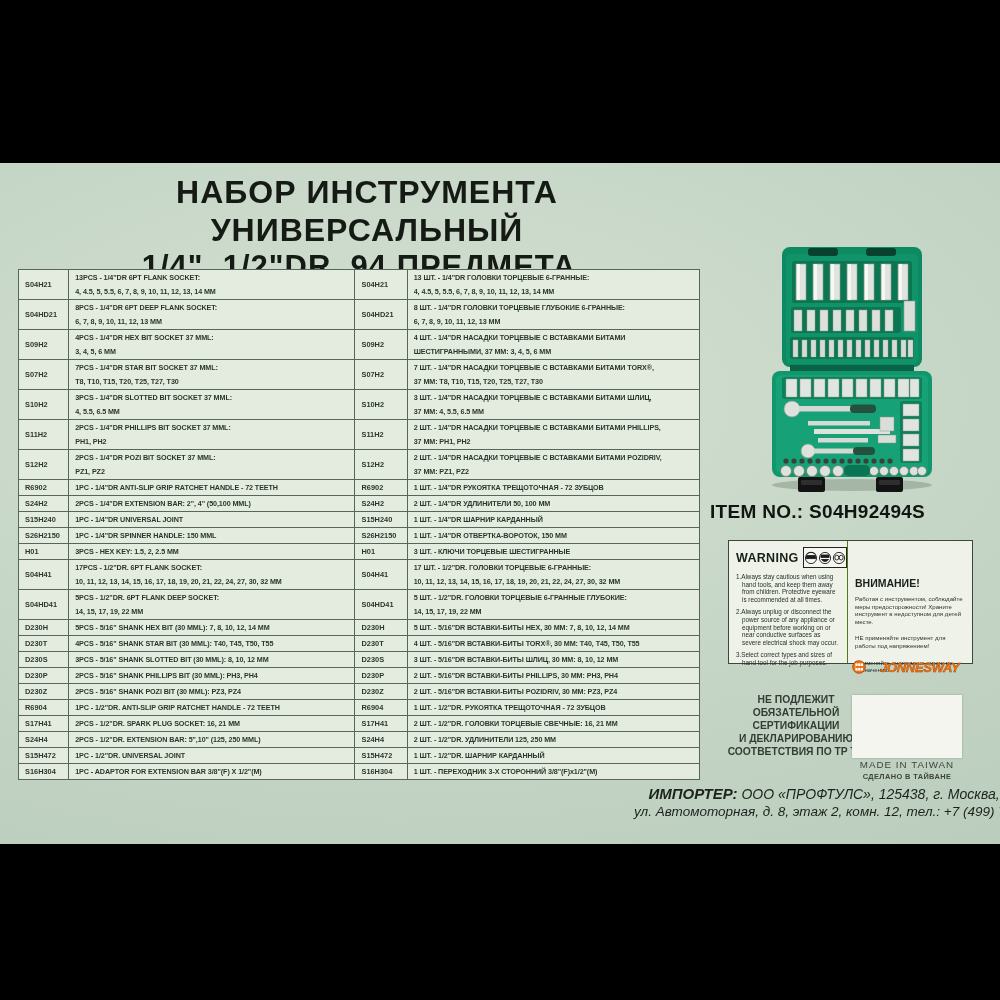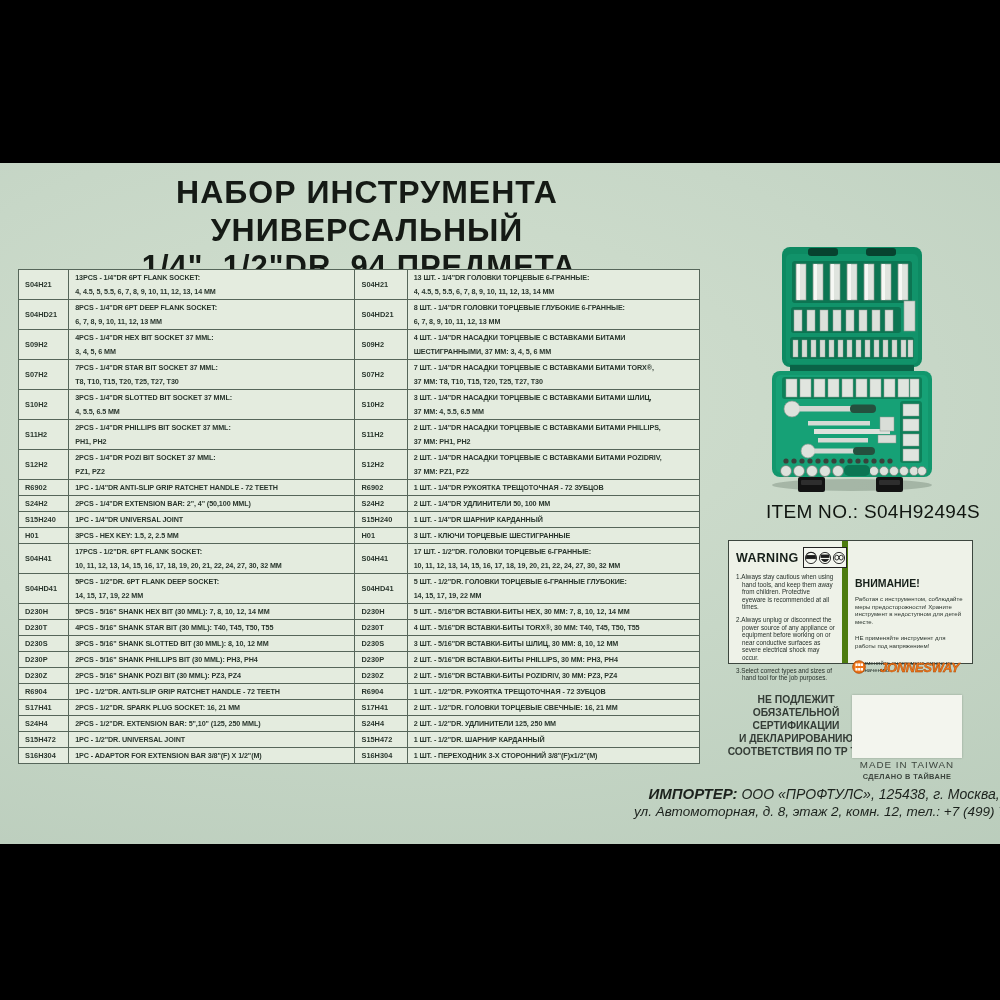--- a/index.html
+++ b/index.html
@@ -20,28 +20,28 @@
   td.code-cell{font-size:7.4px;font-weight:bold;color:#2a372e;white-space:nowrap;}
   td.desc-cell{font-size:7.2px;font-weight:bold;color:#2a372e;letter-spacing:-0.1px;}
   .lines{display:flex;flex-direction:column;justify-content:space-between;gap:3px;}
   .lines .line{height:11px;line-height:11px;white-space:nowrap;overflow:hidden;}
   .c1{width:50px;} .c2{width:285px;} .c3{width:52px;} .c4{width:291px;}
 
   
   #photo{position:absolute;left:758px;top:78px;width:188px;height:256px;}
 
   
-  #item-no{position:absolute;left:710px;top:338px;width:270px;text-align:right;
-           font-size:19px;font-weight:normal;color:#101510;letter-spacing:0.3px;}
+  #item-no{position:absolute;left:710px;top:338px;width:270px;text-align:left;
+           font-size:19px;font-weight:bold;color:#101510;letter-spacing:0.3px;}
 
   
   #warning-box{position:absolute;left:728px;top:377px;width:243px;height:122px;
                background:#eef2e8;border:1.2px solid #3c463e;display:flex;}
   .wcol{box-sizing:border-box;padding:6px 7px;}
-  .wcol.left{width:119px;border-right:6px solid #4d7c0f;}
+  .wcol.left{width:119px;border-right:1px solid #4d7c0f;}
   .wcol.right{width:124px;display:flex;flex-direction:column;}
   .warn-head{display:flex;align-items:center;gap:4px;margin-bottom:5px;}
   .warn-word{font-size:12.5px;font-weight:bold;color:#17201a;letter-spacing:0.3px;}
   .icon-box{border:1.4px solid #222;width:46px;height:19px;display:flex;align-items:center;justify-content:center;background:#f4f6ef;}
   .warn-item{font-size:6.3px;line-height:7.6px;color:#26302a;margin-bottom:5px;padding-left:6px;text-indent:-6px;}
   .att-title{font-size:10.5px;font-weight:bold;color:#17201a;margin-bottom:6px;margin-top:30px;}
   .att-p{font-size:6.1px;line-height:7.6px;color:#2b352e;margin-bottom:9px;}
   .att-p.last{margin-top:auto;margin-bottom:0;}
 
   
@@ -308,20 +308,42 @@
               </div>
             </td>
             <td class="code-cell">
               <div class="lines">
                 <div class="line">S15H240</div>
               </div>
             </td>
             <td class="desc-cell">
               <div class="lines">
                 <div class="line">1 ШТ. - 1/4"DR ШАРНИР КАРДАННЫЙ</div>
+              </div>
+            </td>
+          </tr>
+          <tr>
+            <td class="code-cell">
+              <div class="lines">
+                <div class="line">S26H2150</div>
+              </div>
+            </td>
+            <td class="desc-cell">
+              <div class="lines">
+                <div class="line">1PC - 1/4"DR SPINNER HANDLE: 150 MML</div>
+              </div>
+            </td>
+            <td class="code-cell">
+              <div class="lines">
+                <div class="line">S26H2150</div>
+              </div>
+            </td>
+            <td class="desc-cell">
+              <div class="lines">
+                <div class="line">1 ШТ. - 1/4"DR ОТВЕРТКА-ВОРОТОК, 150 ММ</div>
               </div>
             </td>
           </tr>
           <tr>
             <td class="code-cell">
               <div class="lines">
                 <div class="line">H01</div>
               </div>
             </td>
             <td class="desc-cell">

